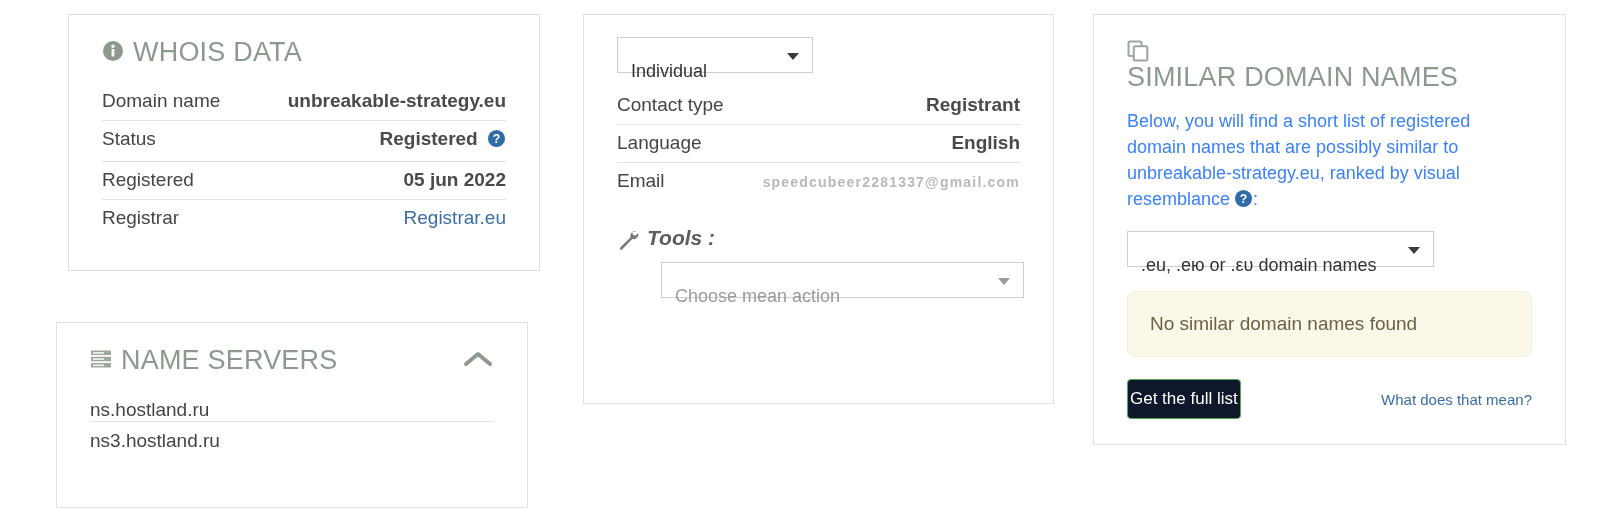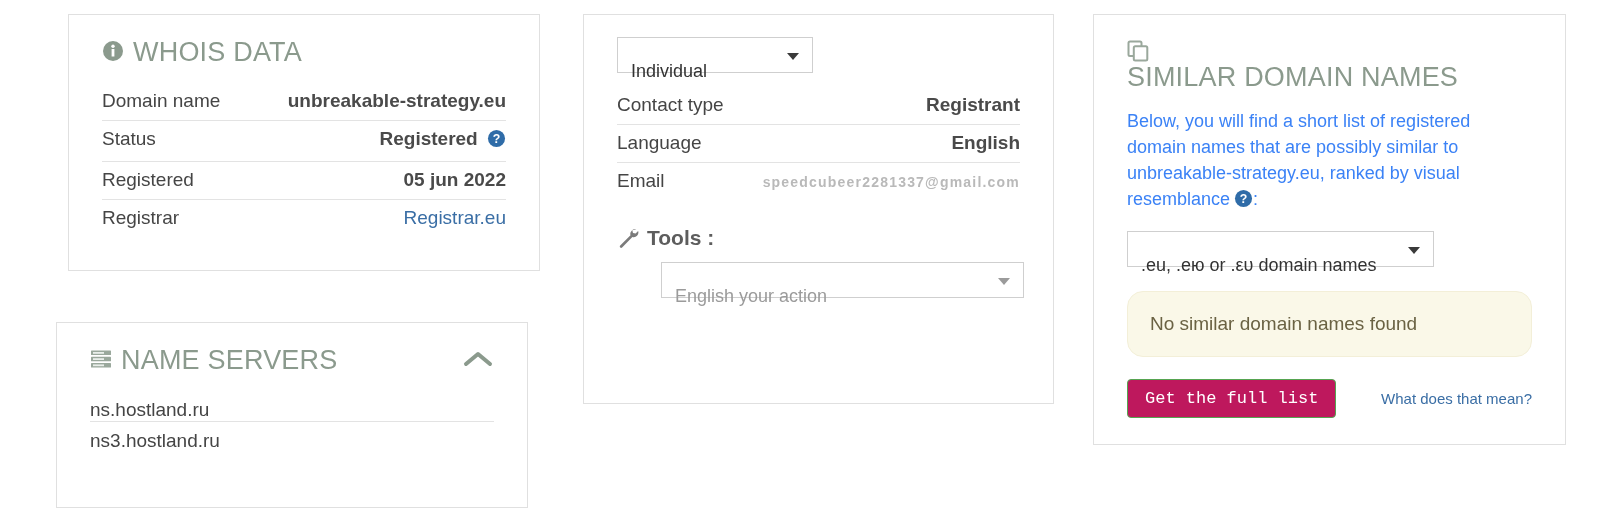--- a/index.html
+++ b/index.html
@@ -130,59 +130,59 @@
     line-height: 26px;
     color: #3b82f6;
     margin: 0 0 16px 0;
     max-width: 380px;
   }
 
   
   .alert {
     background: #faf8e8;
     border: 1px solid #f3efd8;
-    border-radius: 16px;
+    border-radius: 8px;
     color: #6a6243;
     font-size: 19px;
     padding: 21px 22px;
     margin: 16px 0 22px 0;
   }
 
   
   .btn-green {
     display: inline-block;
-    background: #be185d;
+    background: #0f172a;
     border: 1px solid #56a451;
     border-radius: 4px;
     color: #ffffff;
     font-size: 17px;
-    padding: 9px 17px;
+    padding: 9px 2px;
     cursor: pointer;
-    font-family: Liberation Mono, monospace;
   }
   .link-blue {
     color: #3a6ea5;
     font-size: 15px;
     text-decoration: none;
     cursor: pointer;
   }
   .footer-row {
     display: flex;
     align-items: center;
     justify-content: space-between;
   }
 
   
   .tools-head {
     display: flex;
-    align-items: flex-start;
+    align-items: flex-end;
     font-size: 21px;
     font-weight: bold;
     color: #5d5d5d;
     margin: 26px 0 12px 0;
+    font-style: italic;
   }
   .tools-head .wrench-icon { margin-right: 8px; display: inline-flex; }
   .tools-select-wrap { padding-left: 44px; }
 
   
   #panel-whois        { left: 68px;   top: 14px;  width: 472px;  height: 257px; }
   #panel-nameservers  { left: 56px;   top: 322px; width: 472px;  height: 186px; }
   #panel-registrant   { left: 583px;  top: 14px;  width: 471px;  height: 390px; }
   #panel-similar      { left: 1093px; top: 14px;  width: 473px;  height: 431px; }
 
@@ -302,21 +302,21 @@
         <span class="wrench-icon">
           <svg width="22" height="22" viewBox="0 0 22 22">
             <path d="M19.4 3.6a4.6 4.6 0 0 0-5.9 5.7L3.2 19.6a1.3 1.3 0 0 0 1.9 1.8L15.4 11a4.6 4.6 0 0 0 5.7-5.9l-2.5 2.5-2.6-.7-.7-2.6z" fill="#7b7b7b"></path>
           </svg>
         </span>
         <span>Tools :</span>
       </div>
 
       <div class="tools-select-wrap">
         <div class="select-box muted" style="width:363px;">
-          <span>English your action</span>
+          <span>Choose mean action</span>
           <span class="caret"></span>
         </div>
       </div>
     </div>
   </section>
 
   <section class="panel" id="panel-similar">
     <div class="panel-inner">
       <h2 class="panel-title">
         <span class="hicon copy-icon">

